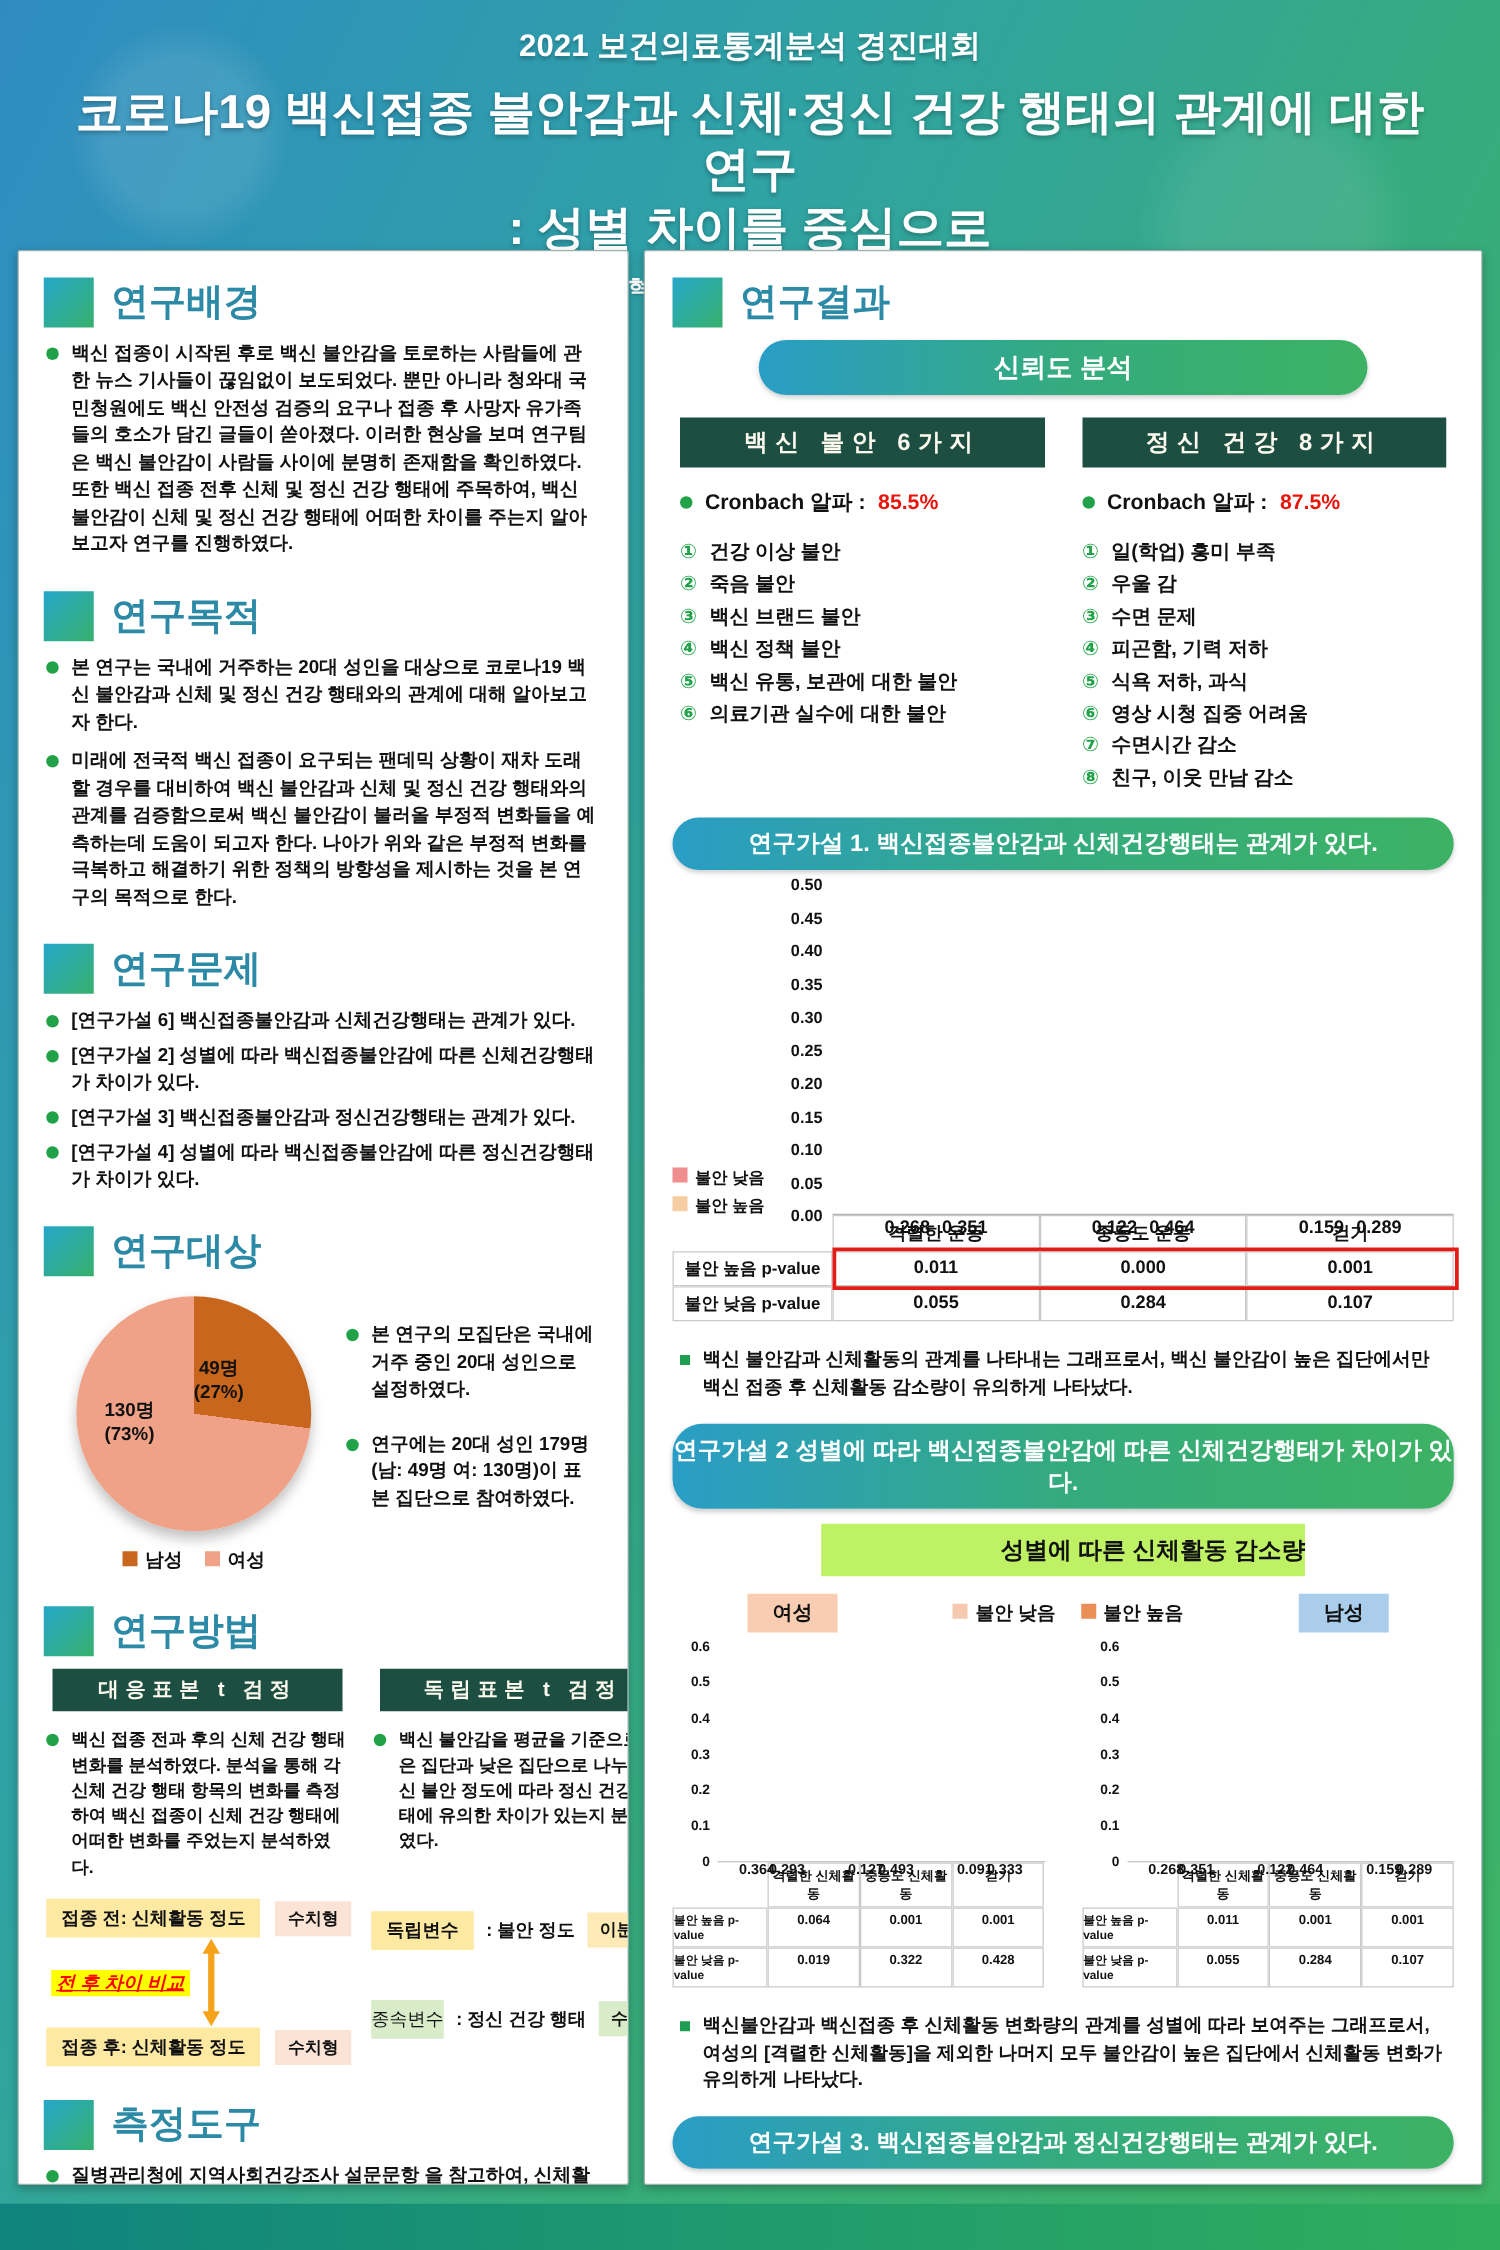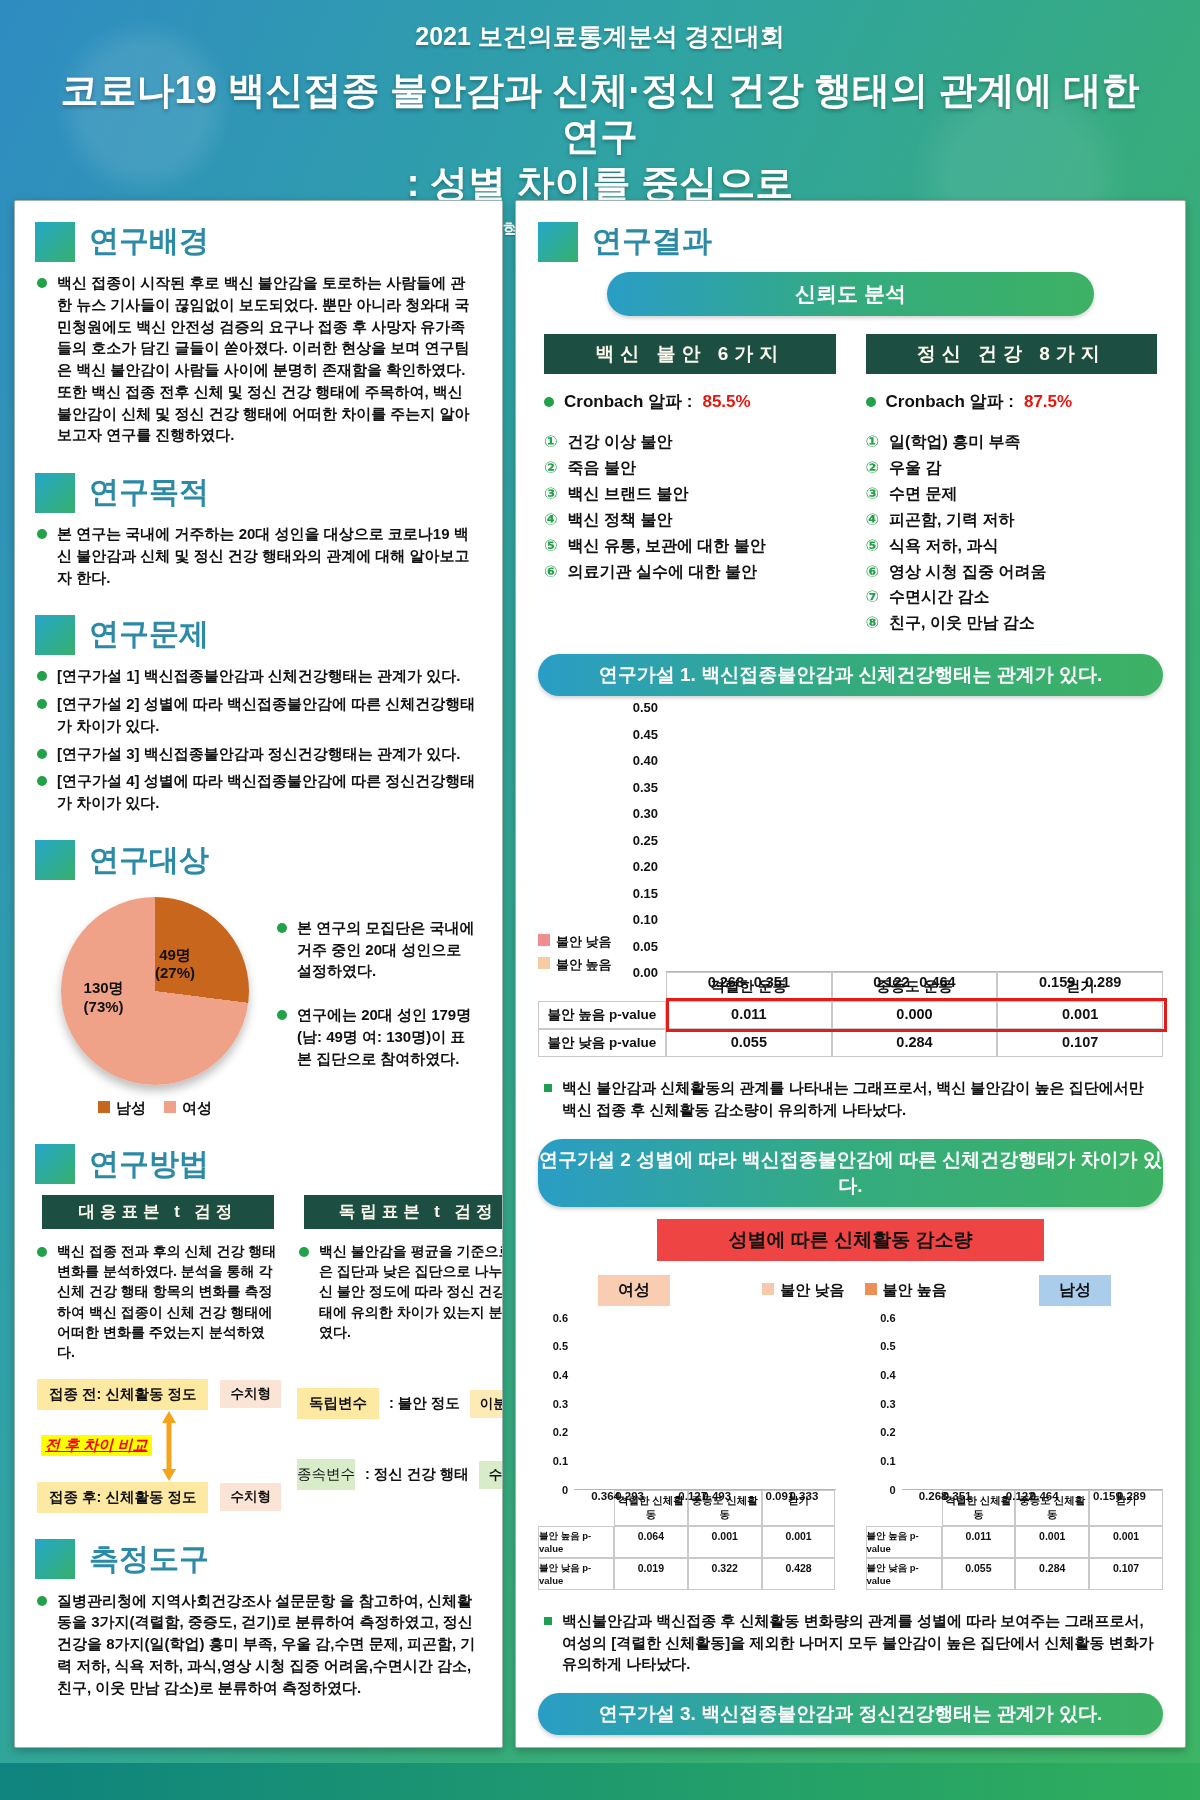--- a/index.html
+++ b/index.html
@@ -115,21 +115,21 @@
   .bgroup{ display:flex; align-items:flex-end; }
   .c1-plot .bar{ width:46px; }
   .c1-plot .bar-label{ font-size:14.5px; }
   .bar.low1{ background:#ee8e8e; } .bar.high1{ background:#f6cda2; }
   .c1-table .tlabel{ width:128px; font-size:13.5px; padding:4px 0; }
   .c1-table .tcell{ font-size:14.5px; padding:4px 0; }
   .trow.hl{ position:relative; }
   .trow.hl::after{ content:''; position:absolute; left:128px; right:-4px; top:-3px; bottom:-3px;
     border:3px solid #e31c18; pointer-events:none; }
   
-  .ybanner{ background:#ef4444; font-weight:700; font-size:19px; text-align:center;
+  .ybanner{ background:#bef264; font-weight:700; font-size:19px; text-align:right;
     width:62%; margin:4px auto 14px; padding:8px 0; }
   .h2-labels{ display:flex; align-items:center; margin:2px 4px 12px; }
   .gtag{ font-weight:700; font-size:16px; padding:5px 20px; }
   .gtag.female{ background:#f8cdb2; margin-left:56px; }
   .gtag.male{ background:#a9cdea; margin-right:48px; }
   .legend2{ flex:1; display:flex; justify-content:center; gap:20px; align-items:center;
     font-size:15px; font-weight:700; }
   .lg.low2{ background:#f6c9ae; } .lg.high2{ background:#ec8f57; }
   .mini-charts{ display:flex; gap:30px; }
   .mini{ flex:1; }
@@ -173,28 +173,32 @@
       </div>
 
       <div class="sec-head">
         <span class="sec-sq"></span>
         <h2 class="sec-title">연구목적</h2>
       </div>
       <div class="bullet">
         <span class="dot"></span>
         <p>본 연구는 국내에 거주하는 20대 성인을 대상으로 코로나19 백신 불안감과 신체 및 정신 건강 행태와의 관계에 대해 알아보고자 한다.</p>
       </div>
+      <div class="bullet">
+        <span class="dot"></span>
+        <p>미래에 전국적 백신 접종이 요구되는 팬데믹 상황이 재차 도래할 경우를 대비하여 백신 불안감과 신체 및 정신 건강 행태와의 관계를 검증함으로써 백신 불안감이 불러올 부정적 변화들을 예측하는데 도움이 되고자 한다. 나아가 위와 같은 부정적 변화를 극복하고 해결하기 위한 정책의 방향성을 제시하는 것을 본 연구의 목적으로 한다.</p>
+      </div>
 
       <div class="sec-head">
         <span class="sec-sq"></span>
         <h2 class="sec-title">연구문제</h2>
       </div>
       <div class="bullet" style="margin:6px 2px;">
         <span class="dot"></span>
-        <p>[연구가설 1]  백신접종불안감과 신체건강행태는 관계가 있다.</p>
+        <p>[연구가설 6]  백신접종불안감과 신체건강행태는 관계가 있다.</p>
       </div>
       <div class="bullet" style="margin:6px 2px;">
         <span class="dot"></span>
         <p>[연구가설 2]  성별에 따라 백신접종불안감에 따른 신체건강행태가 차이가 있다.</p>
       </div>
       <div class="bullet" style="margin:6px 2px;">
         <span class="dot"></span>
         <p>[연구가설 3]  백신접종불안감과 정신건강행태는 관계가 있다.</p>
       </div>
       <div class="bullet" style="margin:6px 2px;">

